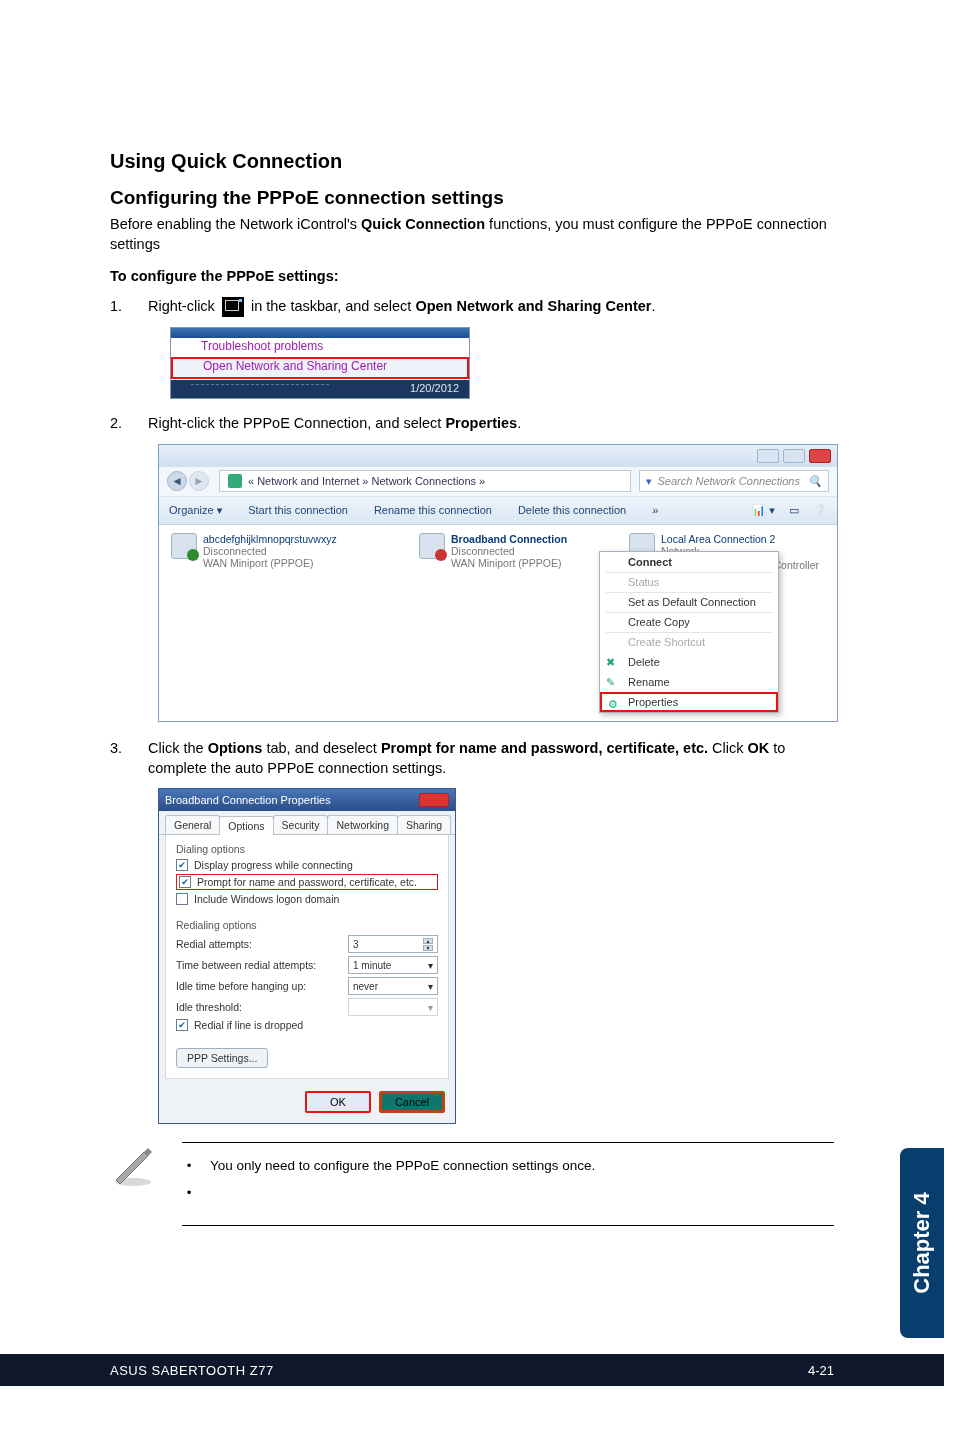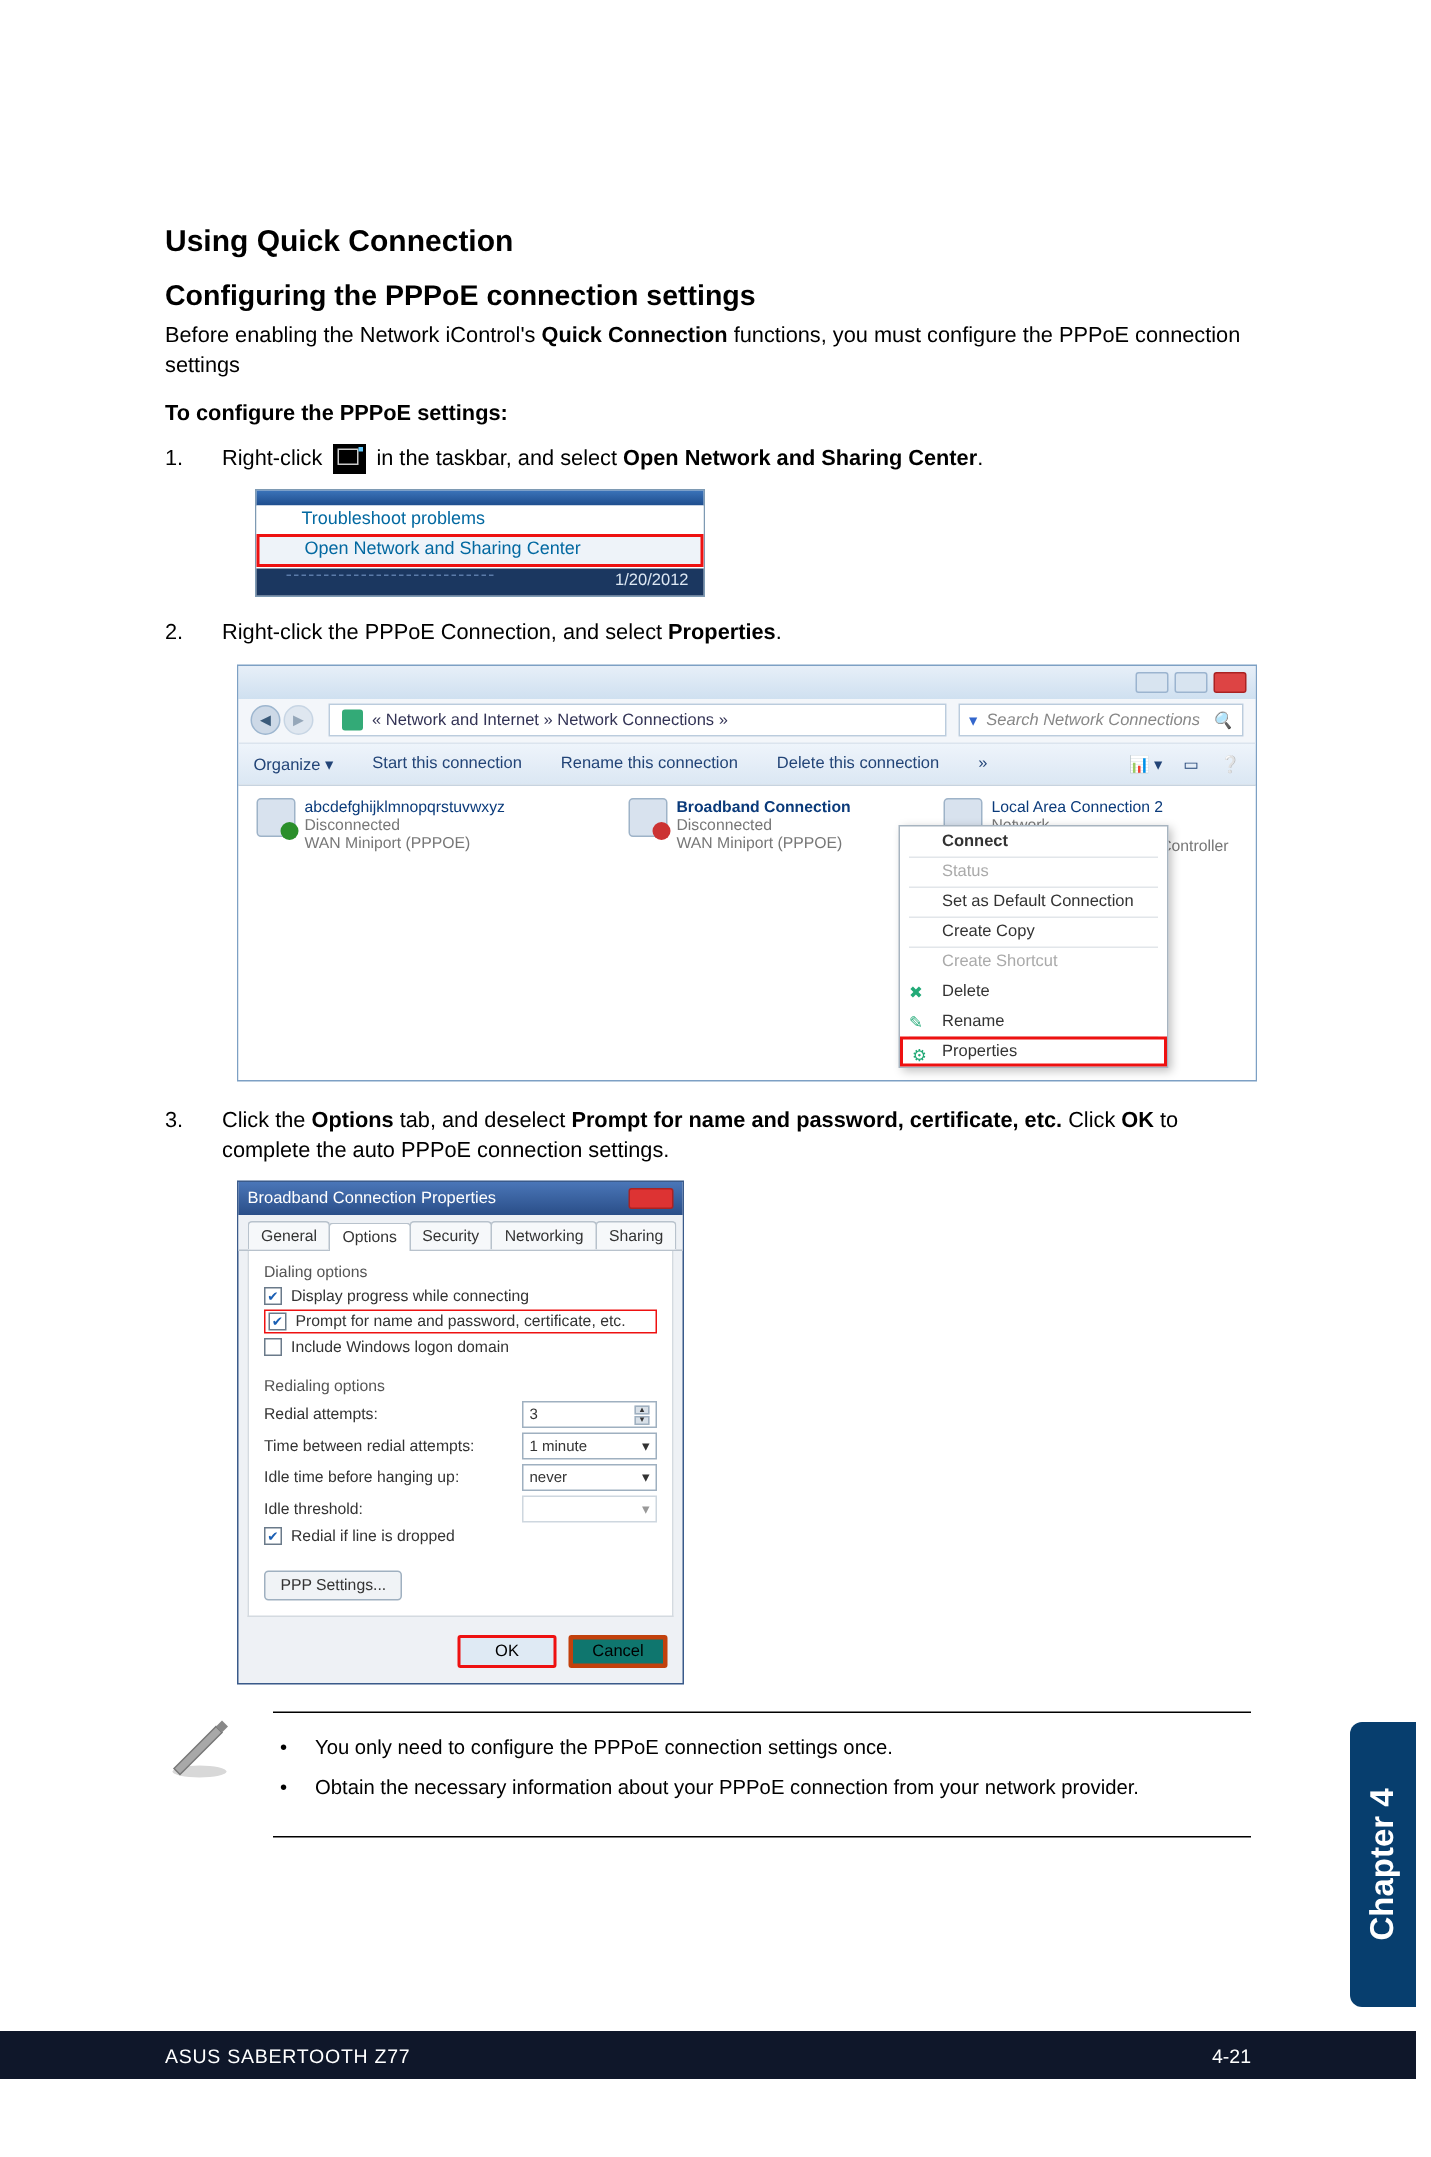--- a/index.html
+++ b/index.html
@@ -33,21 +33,21 @@
     content: ""; position: absolute; left: 3px; top: 3px; width: 12px; height: 9px; border: 1px solid #ccc;
   }
   .tray-icon::after {
     content: ""; position: absolute; right: 2px; top: 2px; width: 3px; height: 3px; background: #6cf;
   }
 
   
   .shot1 { margin: 8px 0 14px 60px; width: 300px; border: 1px solid #7e9ab3; }
   .shot1 .titlebar { height: 10px; background: linear-gradient(#3b73b9, #1e4d8d); }
   .shot1 .menu { background: #fff; padding: 1px 0; }
-  .shot1 .menu-item { font-size: 12px; padding: 0 10px 4px 30px; color: #0369a1; }
+  .shot1 .menu-item { font-size: 12px; padding: 0 10px 4px 30px; color: #a21caf; }
   .shot1 .menu-item.hl { border: 2px solid #e11; background: #eef3f9; }
   .shot1 .footer { height: 18px; background: #1b3760; text-align: right; color: #dce7f3; font-size: 11px; padding: 2px 10px 0 0; position: relative; }
   .shot1 .footer::before { content:""; position:absolute; left:20px; right:140px; top:4px; height:6px; border-top:1px dashed #5a7aa8;}
 
   
   .shot2 { margin: 8px 0 16px 48px; width: 680px; }
   .shot2 .winframe { border: 1px solid #7da0c4; background: #fff; }
   .shot2 .wintop { height: 22px; background: linear-gradient(#e7eff8,#cfe0f0); display:flex; justify-content:flex-end; align-items:center; padding-right:6px; gap:4px;}
   .shot2 .wintop .wbtn { width:22px; height:14px; background:#d8e4f0; border:1px solid #9bb4cf; border-radius:2px;}
   .shot2 .wintop .wbtn.close { background:#d44; border-color:#a22;}
@@ -327,21 +327,20 @@
         <path d="M34 10 L38 6 L42 10 L38 14 Z" fill="#888"></path>
       </svg>
       <div class="notebox">
         <ul>
           <li>
               <span class="bullet">•</span>
               <span>You only need to configure the PPPoE connection settings once.</span>
             </li>
           <li>
               <span class="bullet">•</span>
-              <span>Obtain the necessary information about your PPPoE connection from your network provider.</span>
             </li>
         </ul>
       </div>
     </div>
 
   </div>
 
   <div class="sidetab">
       <span>Chapter 4</span>
     </div>

